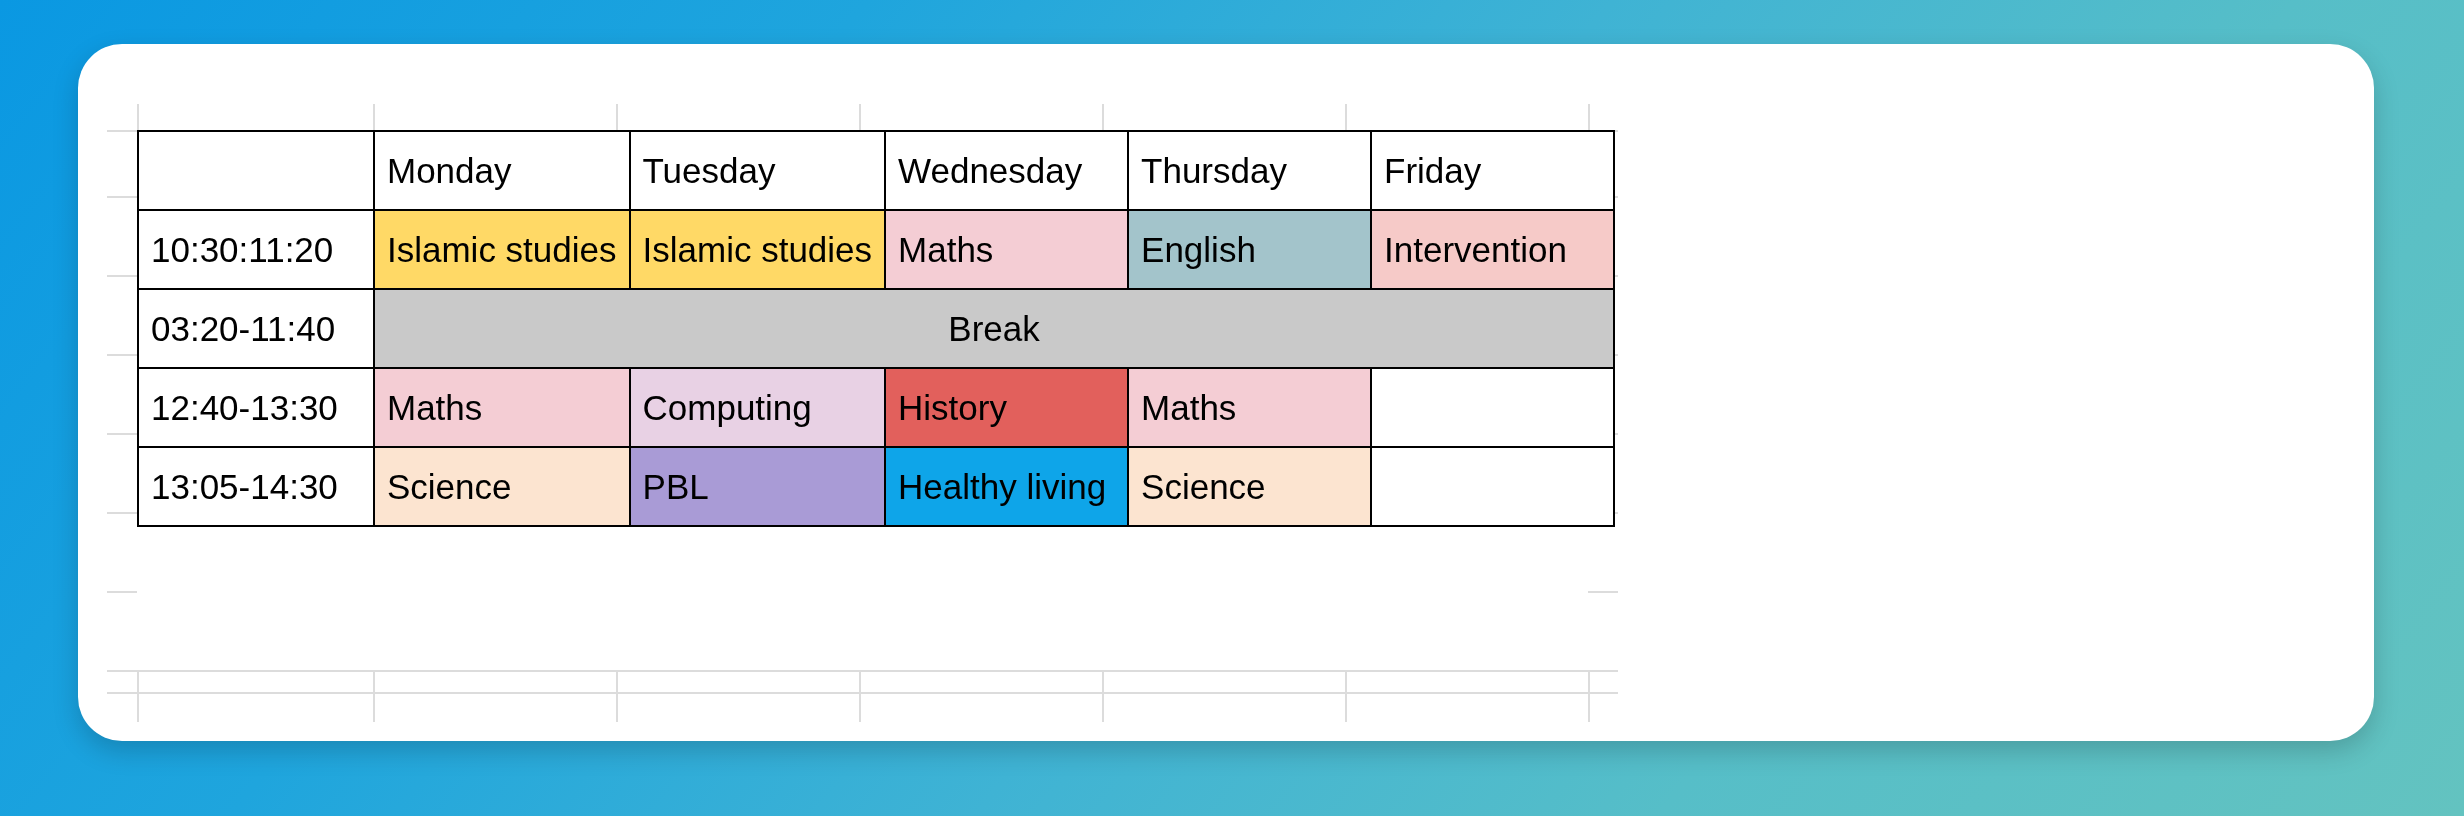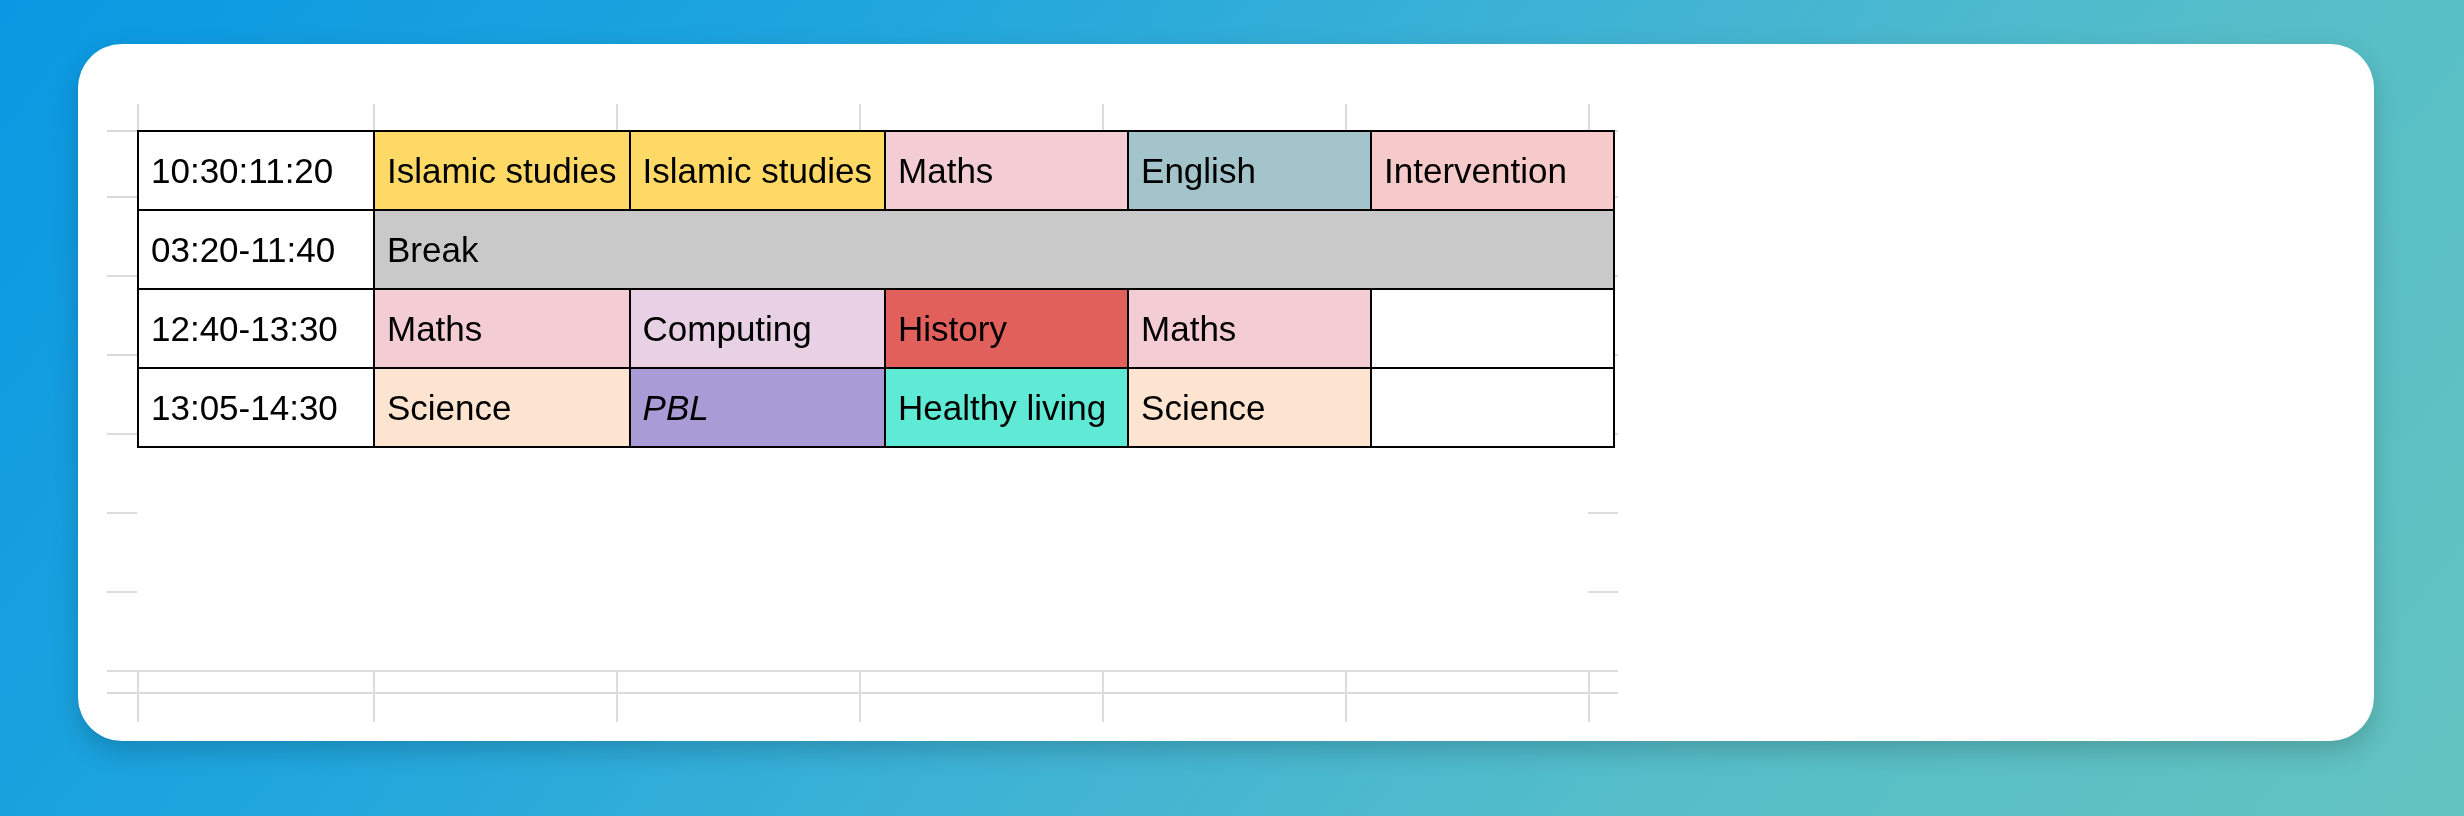--- a/index.html
+++ b/index.html
@@ -58,21 +58,21 @@
     vertical-align: middle;
     white-space: nowrap;
     overflow: hidden;
   }
   col.c-time  { width: 236px; }
   col.c-day   { width: 243px; }
 
   td.time-cell   { background: #ffffff; }
   td.head-cell   { background: #ffffff; }
   td.head-blank  { background: #ffffff; }
-  td.break-cell  { text-align: left; }
+  td.break-cell  { text-align: center; }
   td.blank-cell  {
     background: #ffffff;
     border: none;
     border-right: 2px solid #dcdcdc;
     border-bottom: 2px solid #dcdcdc;
   }
   tr.row-head td { height: 66px; }
 </style>
 </head>
 <body>
@@ -116,20 +116,28 @@
     <table id="timetable">
       <colgroup>
         <col class="c-time">
         <col class="c-day">
           <col class="c-day">
           <col class="c-day">
           <col class="c-day">
           <col class="c-day">
       </colgroup>
       <tbody id="tbody">
+          <tr class="row-head">
+            <td class="head-blank"></td>
+            <td class="head-cell">Monday</td>
+            <td class="head-cell">Tuesday</td>
+            <td class="head-cell">Wednesday</td>
+            <td class="head-cell">Thursday</td>
+            <td class="head-cell">Friday</td>
+          </tr>
           <tr>
             <td class="time-cell">10:30:11:20</td>
             <td style="background: rgb(255, 217, 102);">Islamic studies</td>
             <td style="background: rgb(255, 217, 102);">Islamic studies</td>
             <td style="background: rgb(244, 205, 212);">Maths</td>
             <td style="background: rgb(163, 196, 203);">English</td>
             <td style="background: rgb(246, 202, 200); margin-top: 21px;">Intervention</td>
           </tr>
           <tr>
             <td class="time-cell">03:20-11:40</td>
@@ -139,22 +147,22 @@
             <td class="time-cell">12:40-13:30</td>
             <td style="background: rgb(244, 205, 212);">Maths</td>
             <td style="background: rgb(232, 209, 228);">Computing</td>
             <td style="background: rgb(226, 96, 92);">History</td>
             <td style="background: rgb(244, 205, 212);">Maths</td>
             <td class="blank-cell"></td>
           </tr>
           <tr>
             <td class="time-cell">13:05-14:30</td>
             <td style="background: rgb(252, 228, 208);">Science</td>
-            <td style="background: rgb(169, 155, 214); font-style: italic;">PBL</td>
-            <td style="background: #5eead4;">Healthy living</td>
+            <td style="background: rgb(169, 155, 214);">PBL</td>
+            <td style="background: #0ea5e9;">Healthy living</td>
             <td style="background: rgb(252, 228, 208);">Science</td>
             <td class="blank-cell"></td>
           </tr>
         </tbody>
     </table>
   </div>
 
 </div>
 
 </body></html>

